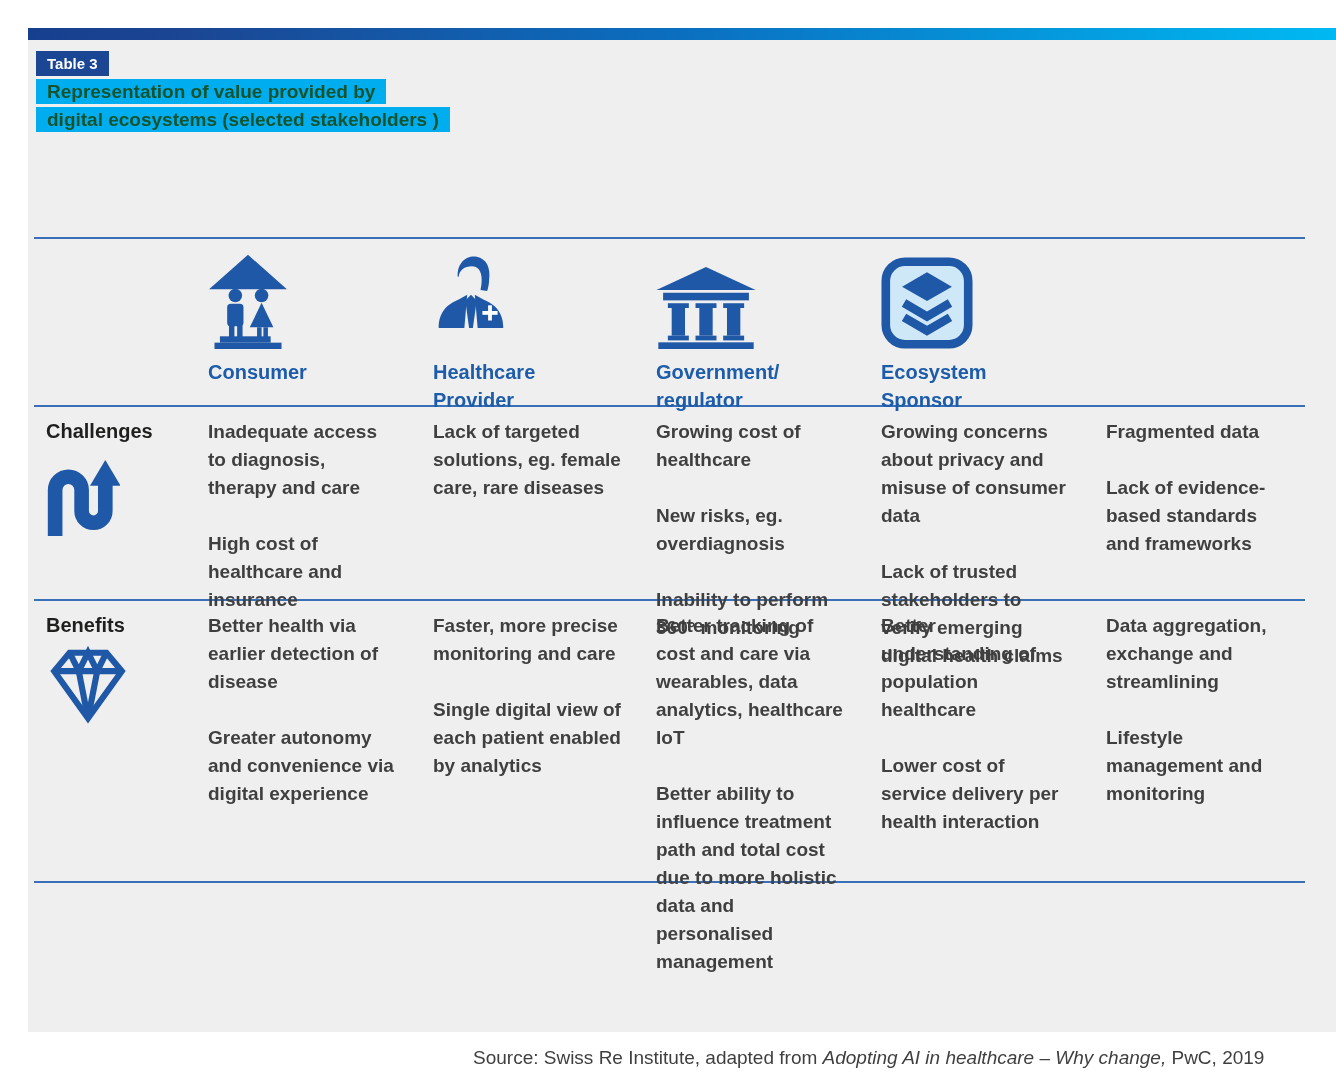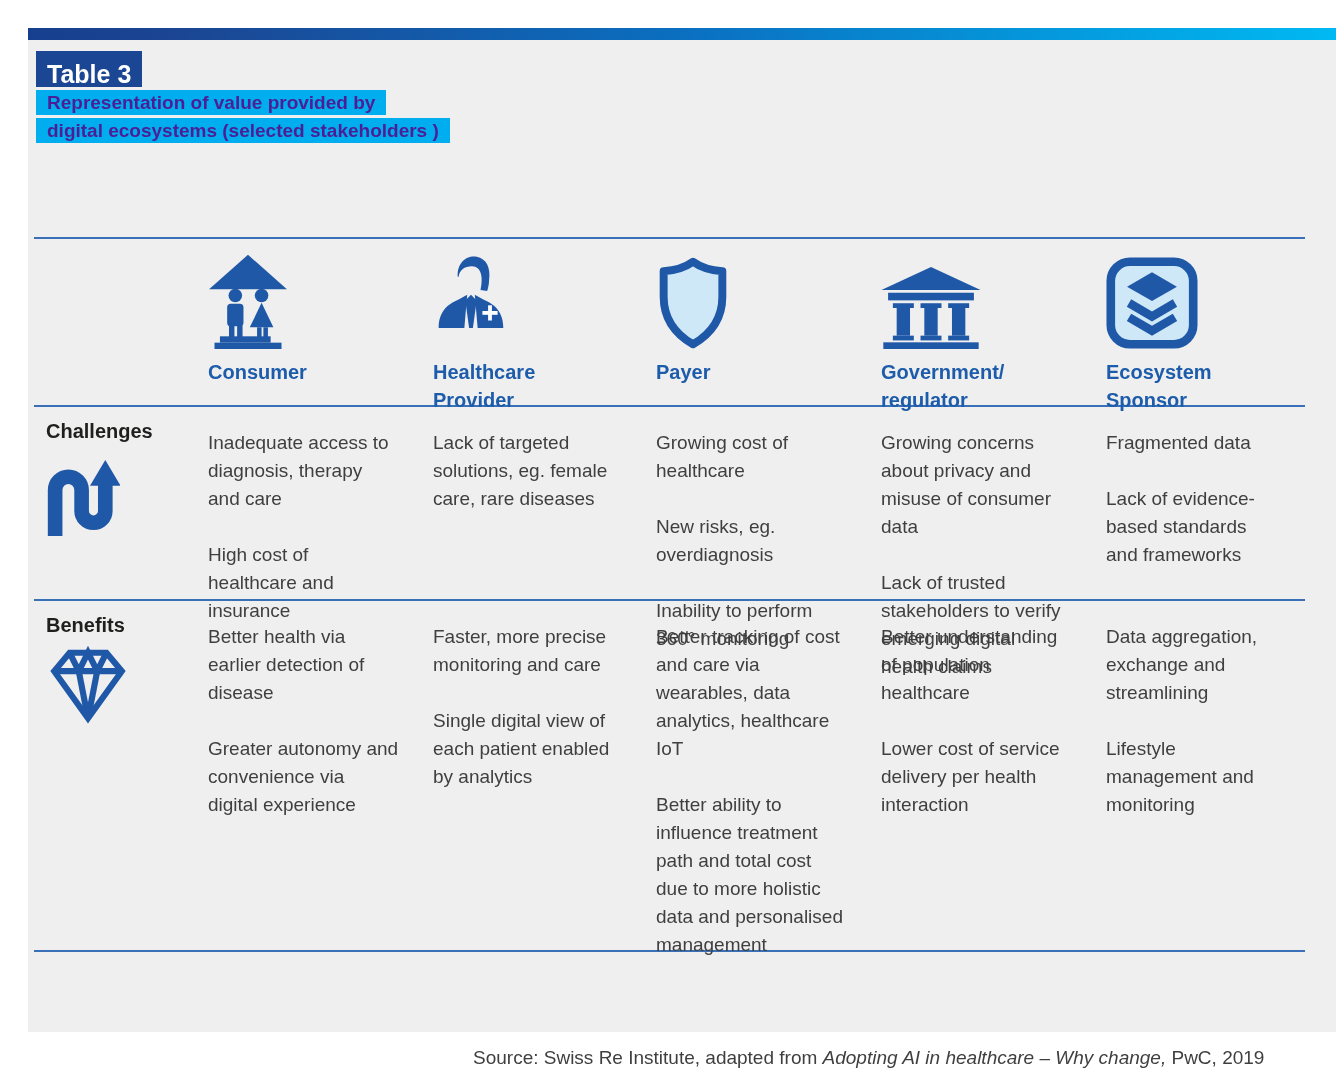--- a/index.html
+++ b/index.html
@@ -28,54 +28,54 @@
     background:linear-gradient(to right,#173f8f 0%,var(--accent-navy) 12%,#0b6fc0 50%,var(--gradient-end) 100%);
   }
   .panel{
     position:absolute;left:28px;top:40px;right:0;height:992px;
     background:var(--panel-gray);
   }
   
   .caption{position:absolute;left:8px;top:11px;}
   .badge{
     display:table;background:var(--accent-navy);color:#fff;
-    font-size:25px;font-weight:bold;line-height:19px;
-    padding:14px 11px 3px 11px;height:25px;margin-bottom:3px;
+    font-size:15px;font-weight:bold;line-height:19px;
+    padding:3px 11px 3px 11px;height:25px;margin-bottom:3px;
   }
   .title-line{
-    display:table;background:var(--accent-cyan);color:#4c1d95;
+    display:table;background:var(--accent-cyan);color:#14532d;
     font-size:19px;font-weight:bold;line-height:19px;
     padding:3px 11px 3px 11px;height:25px;margin-bottom:3px;
   }
   
   .table{
     position:absolute;left:6px;top:197px;width:1271px;
     border-top:2px solid var(--rule-blue);
   }
   .trow{
     display:grid;
     grid-template-columns:162px 225px 223px 225px 225px 211px;
     border-bottom:2px solid var(--rule-blue);
   }
   .header-row{height:168px;}
   .challenges-row{height:194px;}
-  .benefits-row{height:351px;}
+  .benefits-row{height:282px;}
   .cell{padding:0 22px 0 12px;}
   .head-cell{padding-top:14px;}
   .icon-box{height:96px;display:flex;align-items:flex-end;}
   .col-label{
     margin-top:9px;color:var(--header-blue);
     font-size:20px;font-weight:bold;line-height:28px;
   }
   .label-cell{padding-top:10px;}
   .row-label{
     color:var(--label-text);font-size:20px;font-weight:bold;line-height:28px;
   }
   .row-icon{margin-top:6px;}
-  .body-cell{padding-top:22px;}
+  .body-cell{padding-top:11px;font-weight:bold;}
   .body-cell p{
     color:var(--body-text);font-size:19px;line-height:28px;
     margin:0 0 28px 0;
   }
   .source{
     position:absolute;left:473px;top:1046px;
     color:var(--body-text);font-size:19px;line-height:24px;white-space:nowrap;text-align:right;
   }
   .source em{font-style:italic;}
   svg{display:block;}
@@ -133,31 +133,20 @@
                 <rect x="52" y="60" width="16" height="4"></rect>
               </g>
             </svg>
           </div>
           <div class="col-label">
             <div>Healthcare</div>
             <div>Provider</div>
           </div>
         </div>
 
-        <div class="cell head-cell">
-          <div class="icon-box">
-            <svg width="74" height="92" viewBox="0 0 92 116">
-              <path d="M46,6 C39,11 25,17 9,18 L9,50 C9,81 27,99 46,110 C65,99 83,81 83,50 L83,18 C67,17 53,11 46,6 Z" fill="#cfe8f8" stroke="#2058a8" stroke-width="10" stroke-linejoin="round"></path>
-            </svg>
-          </div>
-          <div class="col-label">
-            <div>Payer</div>
-            <div></div>
-          </div>
-        </div>
 
         <div class="cell head-cell">
           <div class="icon-box">
             <svg width="100" height="82" viewBox="0 0 104 86" fill="#2058a8">
               <polygon points="52,0 0,24 104,24"></polygon>
               <rect x="7" y="27" width="90" height="8"></rect>
               <rect x="12" y="38" width="22" height="5"></rect>
               <rect x="41" y="38" width="22" height="5"></rect>
               <rect x="70" y="38" width="22" height="5"></rect>
               <rect x="16" y="43" width="14" height="29"></rect>

